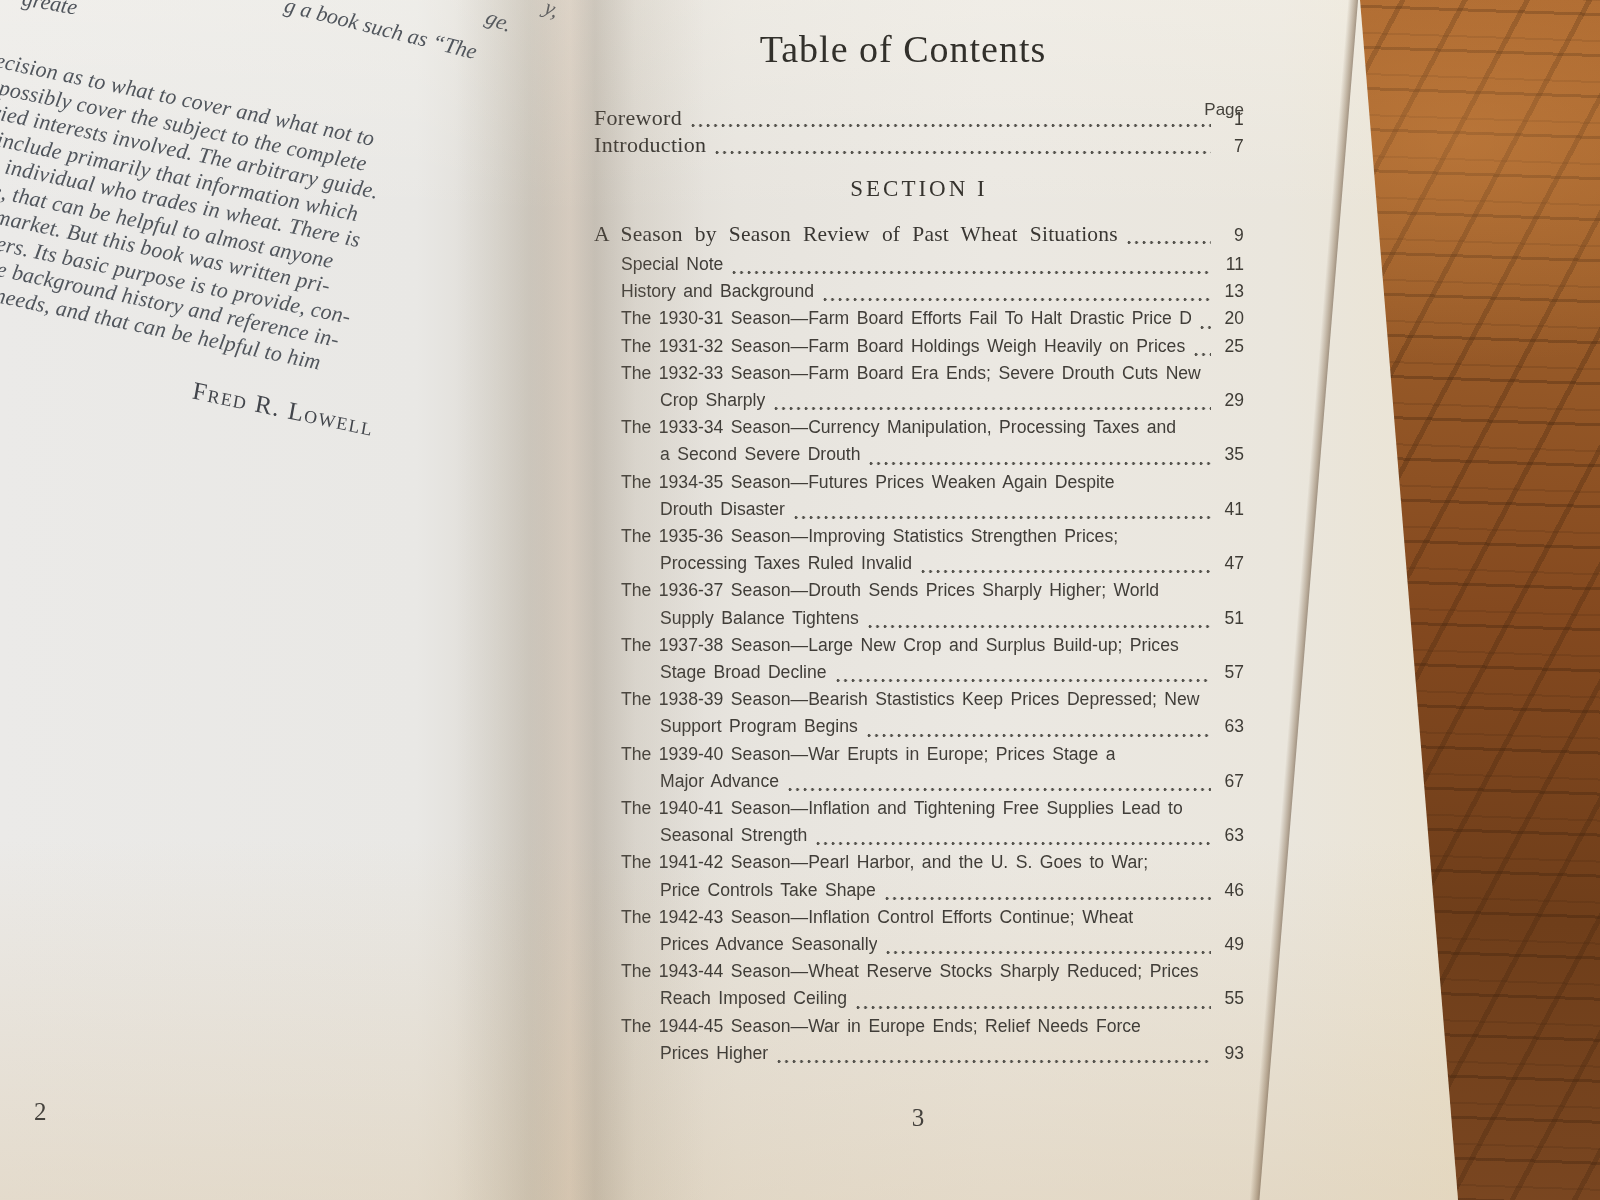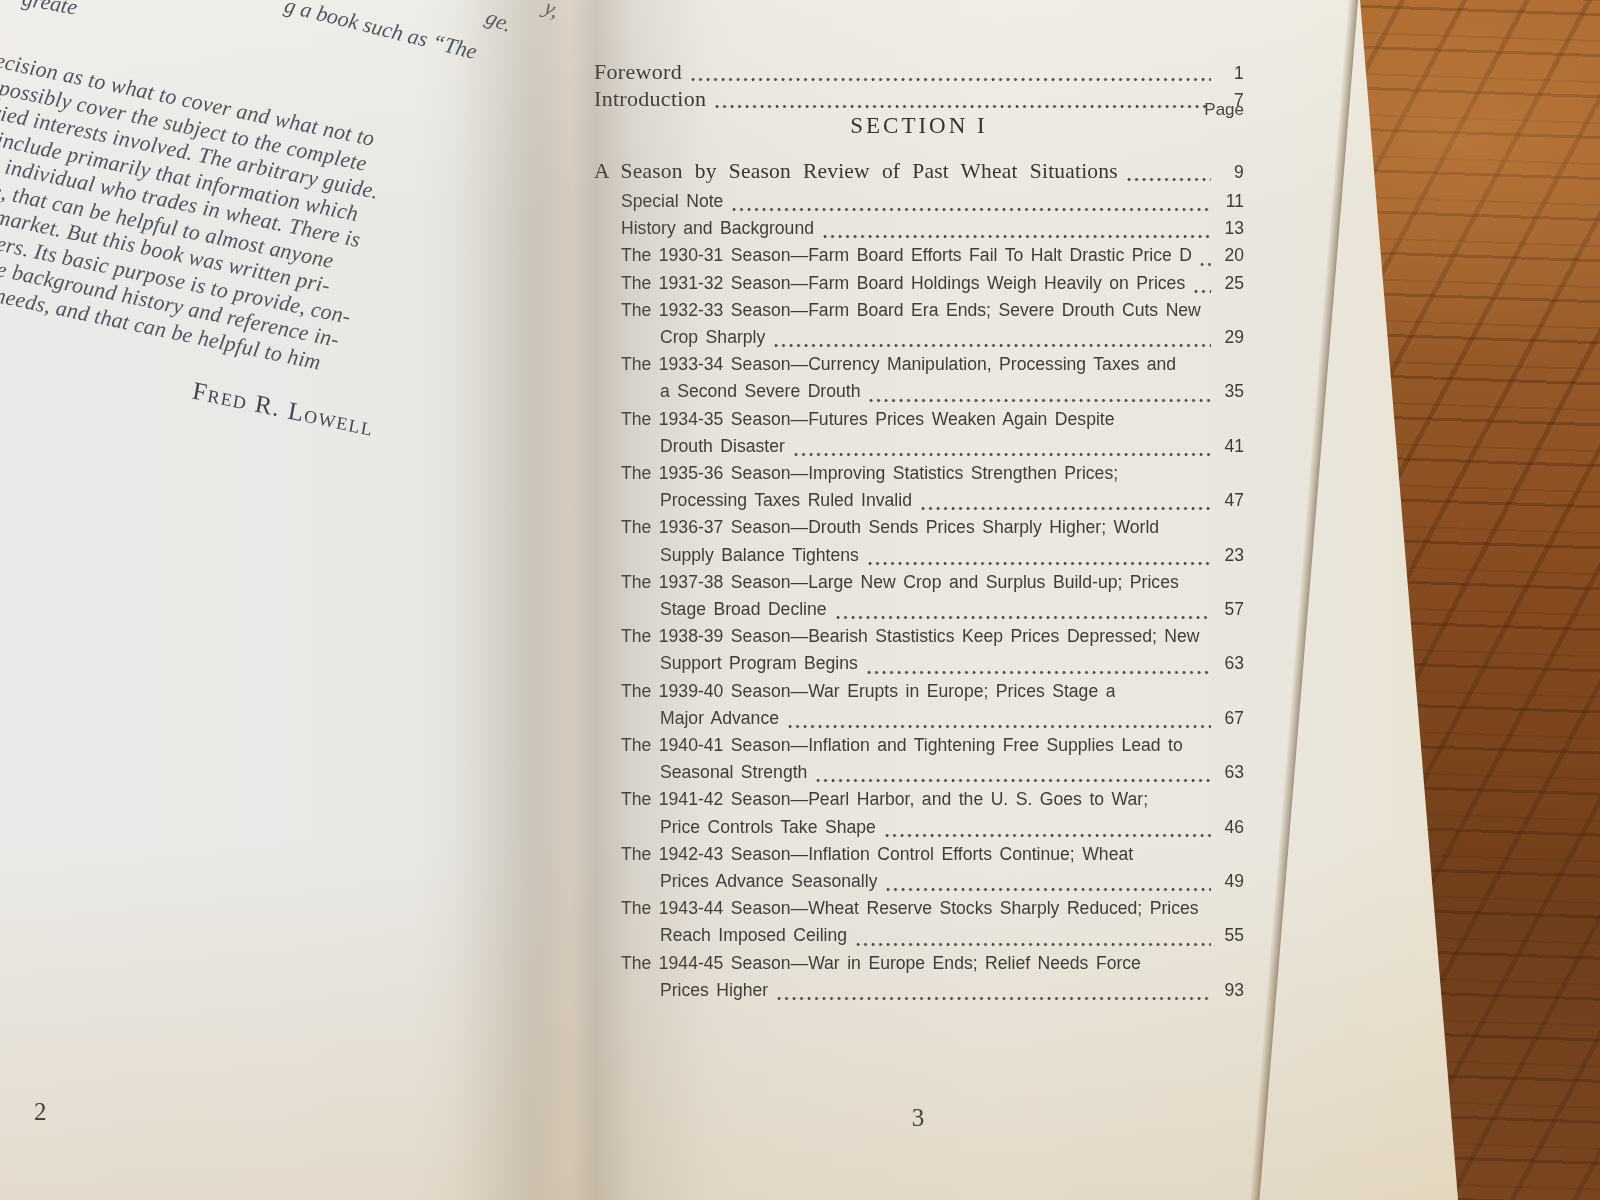--- a/index.html
+++ b/index.html
@@ -47,21 +47,21 @@
   .toc-title{font:38px/46px "Liberation Serif",serif;letter-spacing:1px;text-align:center;
     transform:translateX(-16px);color:#32302b;}
   .page-label{position:absolute;right:0;top:74px;font:17px "Liberation Sans",sans-serif;color:#45423c;}
   .front{margin-top:32px;}
   .row{display:flex;align-items:baseline;}
   .row .txt{white-space:nowrap;min-width:0;overflow:hidden;}
   .leader{flex:1 1 12px;min-width:6px;height:3px;margin:0 7px 4px 9px;align-self:flex-end;
     background:radial-gradient(circle at 2px 1.5px,#54524c 1.25px,rgba(0,0,0,0) 1.7px) 0 0/7.5px 3px repeat-x;}
   .num{flex:0 0 auto;min-width:26px;text-align:right;font:17.5px "Liberation Sans",sans-serif;color:#3f3c36;}
   .front .row{font:22px/27px "Liberation Serif",serif;letter-spacing:.3px;}
-  .section-head{font:23px/27px "Liberation Serif",serif;letter-spacing:3px;
+  .section-head{margin-top:17px;font:23px/27px "Liberation Serif",serif;letter-spacing:3px;
     text-align:center;color:#36332e;}
   .lead-row{margin-top:19px;font:21.5px/27px "Liberation Serif",serif;word-spacing:6.5px;letter-spacing:.2px;}
   .entries{margin-top:3px;font:17.6px/27.2px "Liberation Sans",sans-serif;word-spacing:2.6px;color:#403d38;}
   .entries .row.e1{padding-left:27px;}
   .entries .row.cont{padding-left:66px;}
 </style>
 </head>
 <body>
 
 <div class="stage">
@@ -85,20 +85,21 @@
         <div>e source, the background history and reference in-</div>
         <div>heat trader needs, and that can be helpful to him</div>
         <div>ties.</div>
         <div class="sig">Fred R. Lowell</div>
       </div>
 
       <div class="folio-left">2</div>
     </div>
 
     <div class="toc">
+      <div class="toc-title">Table of Contents</div>
       <div class="page-label">Page</div>
 
       <div class="front">
         <div class="row">
           <span class="txt">Foreword</span>
           <span class="leader"></span>
           <span class="num">1</span>
         </div>
         <div class="row">
           <span class="txt">Introduction</span>
@@ -184,21 +185,21 @@
               <span class="num">47</span>
             </div>
           </div>
           <div class="entry">
             <div class="row e1">
               <span class="txt">The 1936-37 Season—Drouth Sends Prices Sharply Higher; World</span>
             </div>
             <div class="row cont">
               <span class="txt">Supply Balance Tightens</span>
               <span class="leader"></span>
-              <span class="num">23</span>
+              <span class="num">51</span>
             </div>
           </div>
           <div class="entry">
             <div class="row e1">
               <span class="txt">The 1937-38 Season—Large New Crop and Surplus Build-up; Prices</span>
             </div>
             <div class="row cont">
               <span class="txt">Stage Broad Decline</span>
               <span class="leader"></span>
               <span class="num">57</span>

